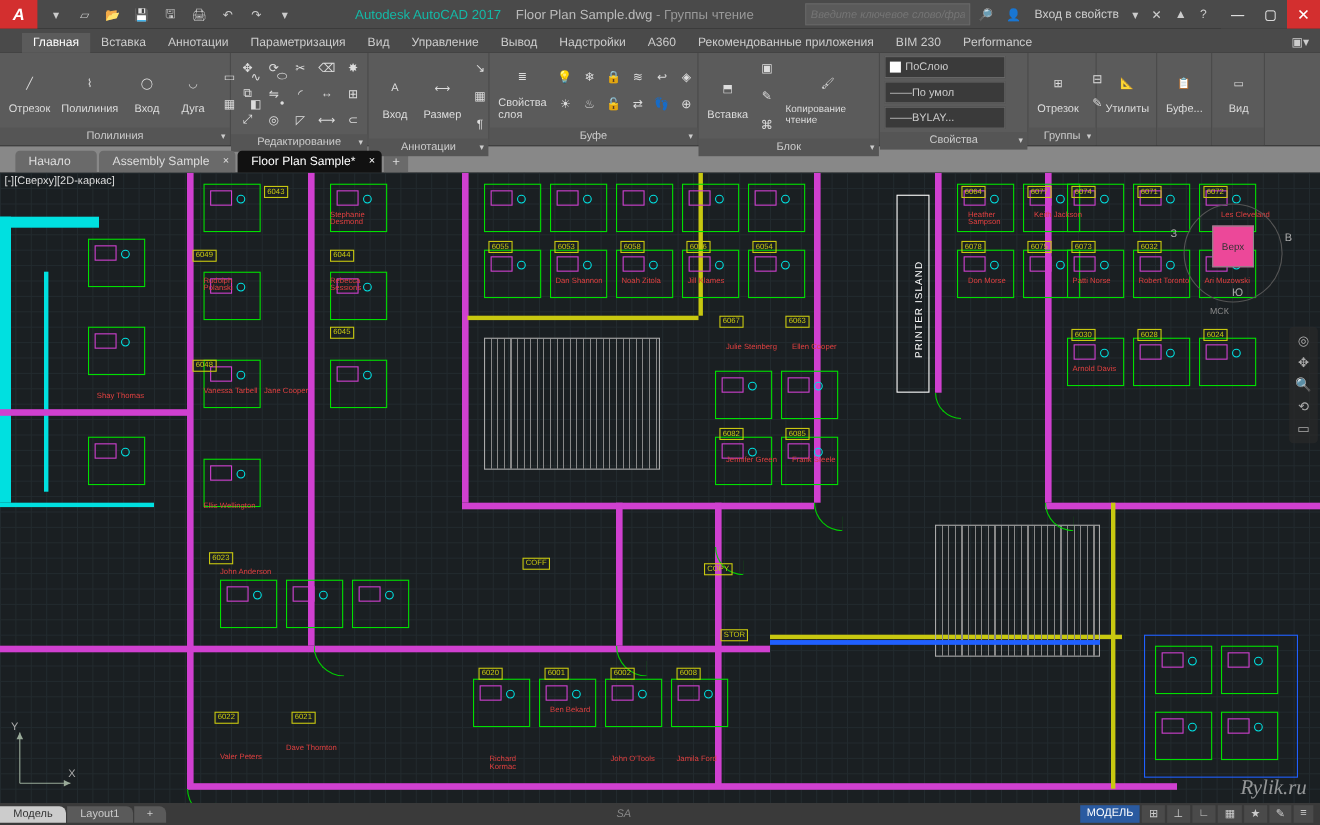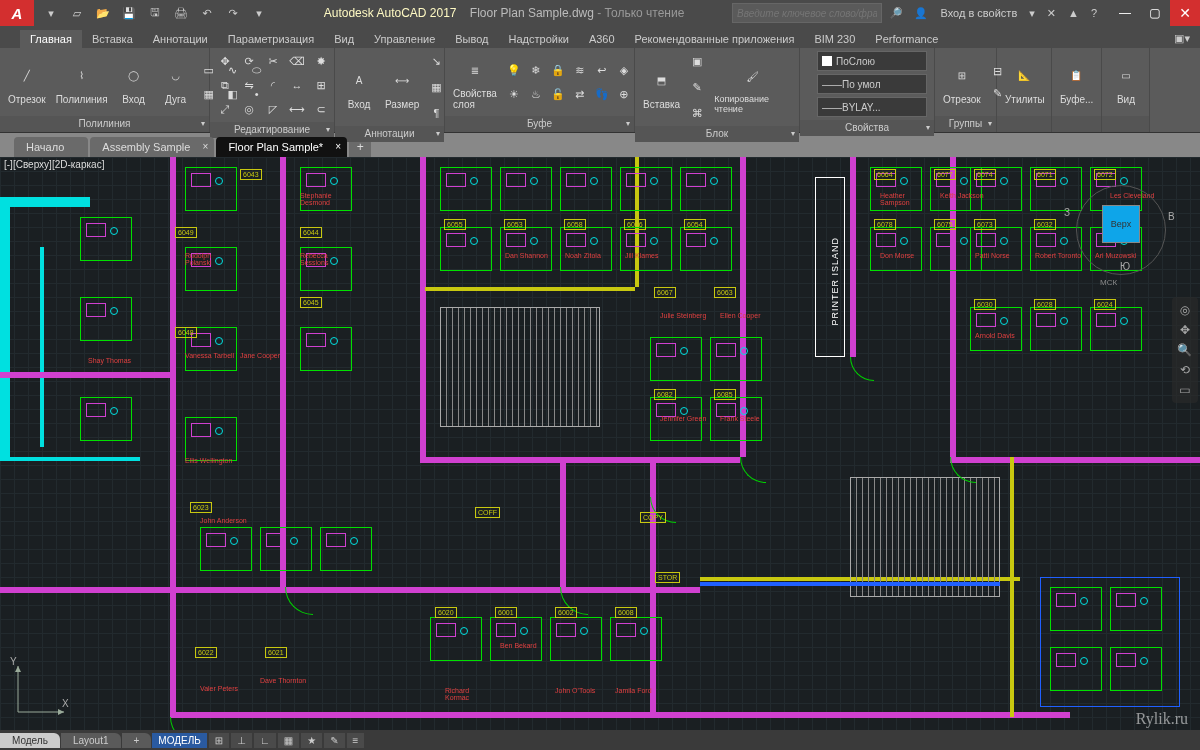--- a/index.html
+++ b/index.html
@@ -4,21 +4,21 @@
 <style>
 * { margin: 0; padding: 0; box-sizing: border-box; font-family: "Segoe UI", Arial, sans-serif; }
 body { width: 1200px; height: 750px; background: #111; overflow: hidden; position: relative; }
 
 
 .titlebar { height: 26px; background: #4a4a4a; display: flex; align-items: center; color: #ccc; font-size: 11px; }
 .app-icon { width: 34px; height: 26px; background: #d32f2f; display: flex; align-items: center; justify-content: center; color: #fff; font-weight: bold; font-size: 15px; font-style: italic; }
 .qat { display: flex; gap: 8px; padding: 0 8px; align-items: center; }
 .qat-btn { width: 18px; height: 18px; display: flex; align-items: center; justify-content: center; color: #ccc; cursor: pointer; }
 .title-text { flex: 1; text-align: center; color: #bbb; font-size: 12px; }
-.title-text .app { color: #fef9c3; }
+.title-text .app { color: #14b8a6; }
 .title-text .ro { color: #999; }
 .search-box { width: 150px; height: 20px; background: #5a5a5a; border: 1px solid #666; color: #aaa; font-size: 10px; font-style: italic; padding: 0 4px; }
 .title-right { display: flex; gap: 6px; align-items: center; padding: 0 4px; }
 .title-right-btn { color: #ccc; font-size: 11px; padding: 0 3px; cursor: pointer; }
 .win-controls { display: flex; margin-left: 6px; }
 .win-btn { width: 30px; height: 26px; display: flex; align-items: center; justify-content: center; color: #fff; font-size: 12px; cursor: pointer; }
 .win-btn.min { background: #4a4a4a; }
 .win-btn.max { background: #4a4a4a; }
 .win-btn.close { background: #d32f2f; font-size: 14px; }
 
@@ -30,38 +30,38 @@
 
 .ribbon { height: 85px; background: #5b5b5b; display: flex; border-bottom: 1px solid #333; }
 .panel { border-right: 1px solid #4a4a4a; display: flex; flex-direction: column; }
 .panel-body { flex: 1; display: flex; align-items: center; padding: 2px 4px; gap: 2px; }
 .panel-title { height: 16px; background: #555; color: #ccc; font-size: 10px; text-align: center; line-height: 16px; position: relative; }
 .panel-title .drop { position: absolute; right: 4px; font-size: 8px; }
 .big-btn { display: flex; flex-direction: column; align-items: center; gap: 2px; padding: 2px 4px; cursor: pointer; color: #ddd; font-size: 10px; }
 .big-btn .ico { width: 32px; height: 32px; display: flex; align-items: center; justify-content: center; color: #ddd; }
 .small-grid { display: grid; grid-template-columns: repeat(3, 22px); gap: 2px; }
 .small-btn { width: 22px; height: 22px; display: flex; align-items: center; justify-content: center; background: transparent; cursor: pointer; color: #ddd; font-size: 11px; }
-.layer-combo { width: 110px; height: 20px; background: #3a3a3a; border: 1px solid #666; color: #ccc; font-size: 10px; padding: 0 4px; display: flex; align-items: center; margin: 1px 13px; }
+.layer-combo { width: 110px; height: 20px; background: #3a3a3a; border: 1px solid #666; color: #ccc; font-size: 10px; padding: 0 4px; display: flex; align-items: center; margin: 1px 0; }
 .layer-stack { display: flex; flex-direction: column; gap: 1px; }
 
 
 .doc-tabs { height: 24px; background: #888; display: flex; align-items: flex-end; padding-left: 14px; gap: 0; }
 .dtab { background: #6a6a6a; color: #ddd; font-size: 11px; padding: 4px 24px 4px 12px; border-radius: 4px 4px 0 0; margin-right: 2px; cursor: pointer; position: relative; }
 .dtab.active { background: #111; color: #fff; }
 .dtab .x { position: absolute; right: 6px; top: 4px; font-size: 10px; }
 .dtab-add { width: 22px; height: 20px; background: #6a6a6a; border-radius: 4px 4px 0 0; color: #ddd; text-align: center; line-height: 20px; cursor: pointer; font-size: 12px; }
 
 
 .canvas { position: absolute; top: 157px; left: 0; right: 0; bottom: 20px; background: #1a1f22; overflow: hidden; }
 .grid-bg { position: absolute; inset: 0;
   background-image: linear-gradient(#222a2e 1px, transparent 1px), linear-gradient(90deg, #222a2e 1px, transparent 1px);
   background-size: 14px 14px; }
 .viewport-label { position: absolute; top: 2px; left: 4px; color: #ddd; font-size: 10px; }
 .viewcube { position: absolute; top: 18px; right: 18px; width: 120px; height: 110px; }
-.viewcube .cube { position: absolute; top: 30px; left: 40px; width: 38px; height: 38px; background: #0ea5e9; border: 1px solid #888; transform: rotate(0deg); display: flex; align-items: center; justify-content: center; font-size: 9px; color: #333; }
+.viewcube .cube { position: absolute; top: 30px; left: 40px; width: 38px; height: 38px; background: #ec4899; border: 1px solid #888; transform: rotate(0deg); display: flex; align-items: center; justify-content: center; font-size: 9px; color: #333; }
 .viewcube .ring { position: absolute; top: 10px; left: 14px; width: 90px; height: 90px; border: 1px solid #555; border-radius: 50%; }
 .viewcube .lbl { position: absolute; color: #aaa; font-size: 10px; }
 .viewcube .n { top: 32px; left: 2px; }
 .viewcube .s { top: 86px; left: 58px; }
 .viewcube .e { top: 36px; left: 106px; }
 .viewcube .w { bottom: -2px; left: 38px; font-size: 8px; color: #888; }
 .navbar { position: absolute; right: 2px; top: 140px; width: 26px; background: #2a2a2aAA; border-radius: 4px; display: flex; flex-direction: column; gap: 6px; padding: 6px 0; align-items: center; }
 .navbar div { color: #aaa; font-size: 12px; cursor: pointer; }
 .ucs { position: absolute; bottom: 10px; left: 10px; color: #aaa; font-size: 10px; }
 .ucs svg { display: block; }
@@ -83,21 +83,21 @@
 
 
 .model-bar { position: absolute; bottom: 0; left: 0; right: 0; height: 20px; background: #3a3a3a; display: flex; align-items: center; }
 .model-tab { background: #ccc; color: #333; font-size: 10px; padding: 2px 12px; border-radius: 0 6px 0 0; margin-right: 1px; cursor: pointer; }
 .layout-tab { background: #5a5a5a; color: #ccc; font-size: 10px; padding: 2px 12px; border-radius: 0 6px 0 0; margin-right: 1px; cursor: pointer; }
 .cmd-hint { flex: 1; text-align: center; color: #888; font-size: 10px; font-style: italic; }
 .status-right { display: flex; gap: 2px; padding-right: 6px; }
 .status-chip { background: #4a4a4a; color: #ccc; font-size: 10px; padding: 2px 6px; cursor: pointer; }
 .status-chip.active { background: #2a5aa0; color: #fff; }
 
-.watermark { position: absolute; bottom: 22px; right: 12px; color: #ffffff88; font-size: 16px; font-family: cursive; }
+.watermark { position: absolute; bottom: 22px; right: 12px; color: #ffffff88; font-size: 19px; font-style: italic; font-family: cursive; }
 </style>
 </head>
 <body>
 
 <div class="titlebar">
   <div class="app-icon">A</div>
   <div class="qat">
     <span class="qat-btn">▾</span>
     <span class="qat-btn">▱</span>
     <span class="qat-btn">📂</span>
@@ -105,21 +105,21 @@
     <span class="qat-btn">🖫</span>
     <span class="qat-btn">🖨</span>
     <span class="qat-btn">↶</span>
     <span class="qat-btn">↷</span>
     <span class="qat-btn">▾</span>
   </div>
   <div class="title-text">
     <span class="app">Autodesk AutoCAD 2017</span>
     &nbsp;&nbsp;
     <span>Floor Plan Sample.dwg</span>
-    <span class="ro">- Только чтение</span>
+    <span class="ro">- Группы чтение</span>
   </div>
   <input class="search-box" placeholder="Введите ключевое слово/фразу" style="">
   <div class="title-right">
     <span class="title-right-btn">🔎</span>
     <span class="title-right-btn">👤</span>
     <span class="title-right-btn">Вход в свойств</span>
     <span class="title-right-btn">▾</span>
     <span class="title-right-btn">✕</span>
     <span class="title-right-btn">▲</span>
     <span class="title-right-btn">?</span>
@@ -606,20 +606,21 @@
       </svg>
     <span style="position:absolute;left:52px;top:40px">X</span>
     <span style="position:absolute;left:0px;top:-2px">Y</span>
   </div>
 </div>
 
 <div class="model-bar">
   <div class="model-tab">Модель</div>
   <div class="layout-tab">Layout1</div>
   <div class="layout-tab">+</div>
+  <div class="cmd-hint">SA</div>
   <div class="status-right">
     <div class="status-chip active">МОДЕЛЬ</div>
     <div class="status-chip">⊞</div>
     <div class="status-chip">⊥</div>
     <div class="status-chip">∟</div>
     <div class="status-chip">▦</div>
     <div class="status-chip">★</div>
     <div class="status-chip">✎</div>
     <div class="status-chip">≡</div>
   </div>

